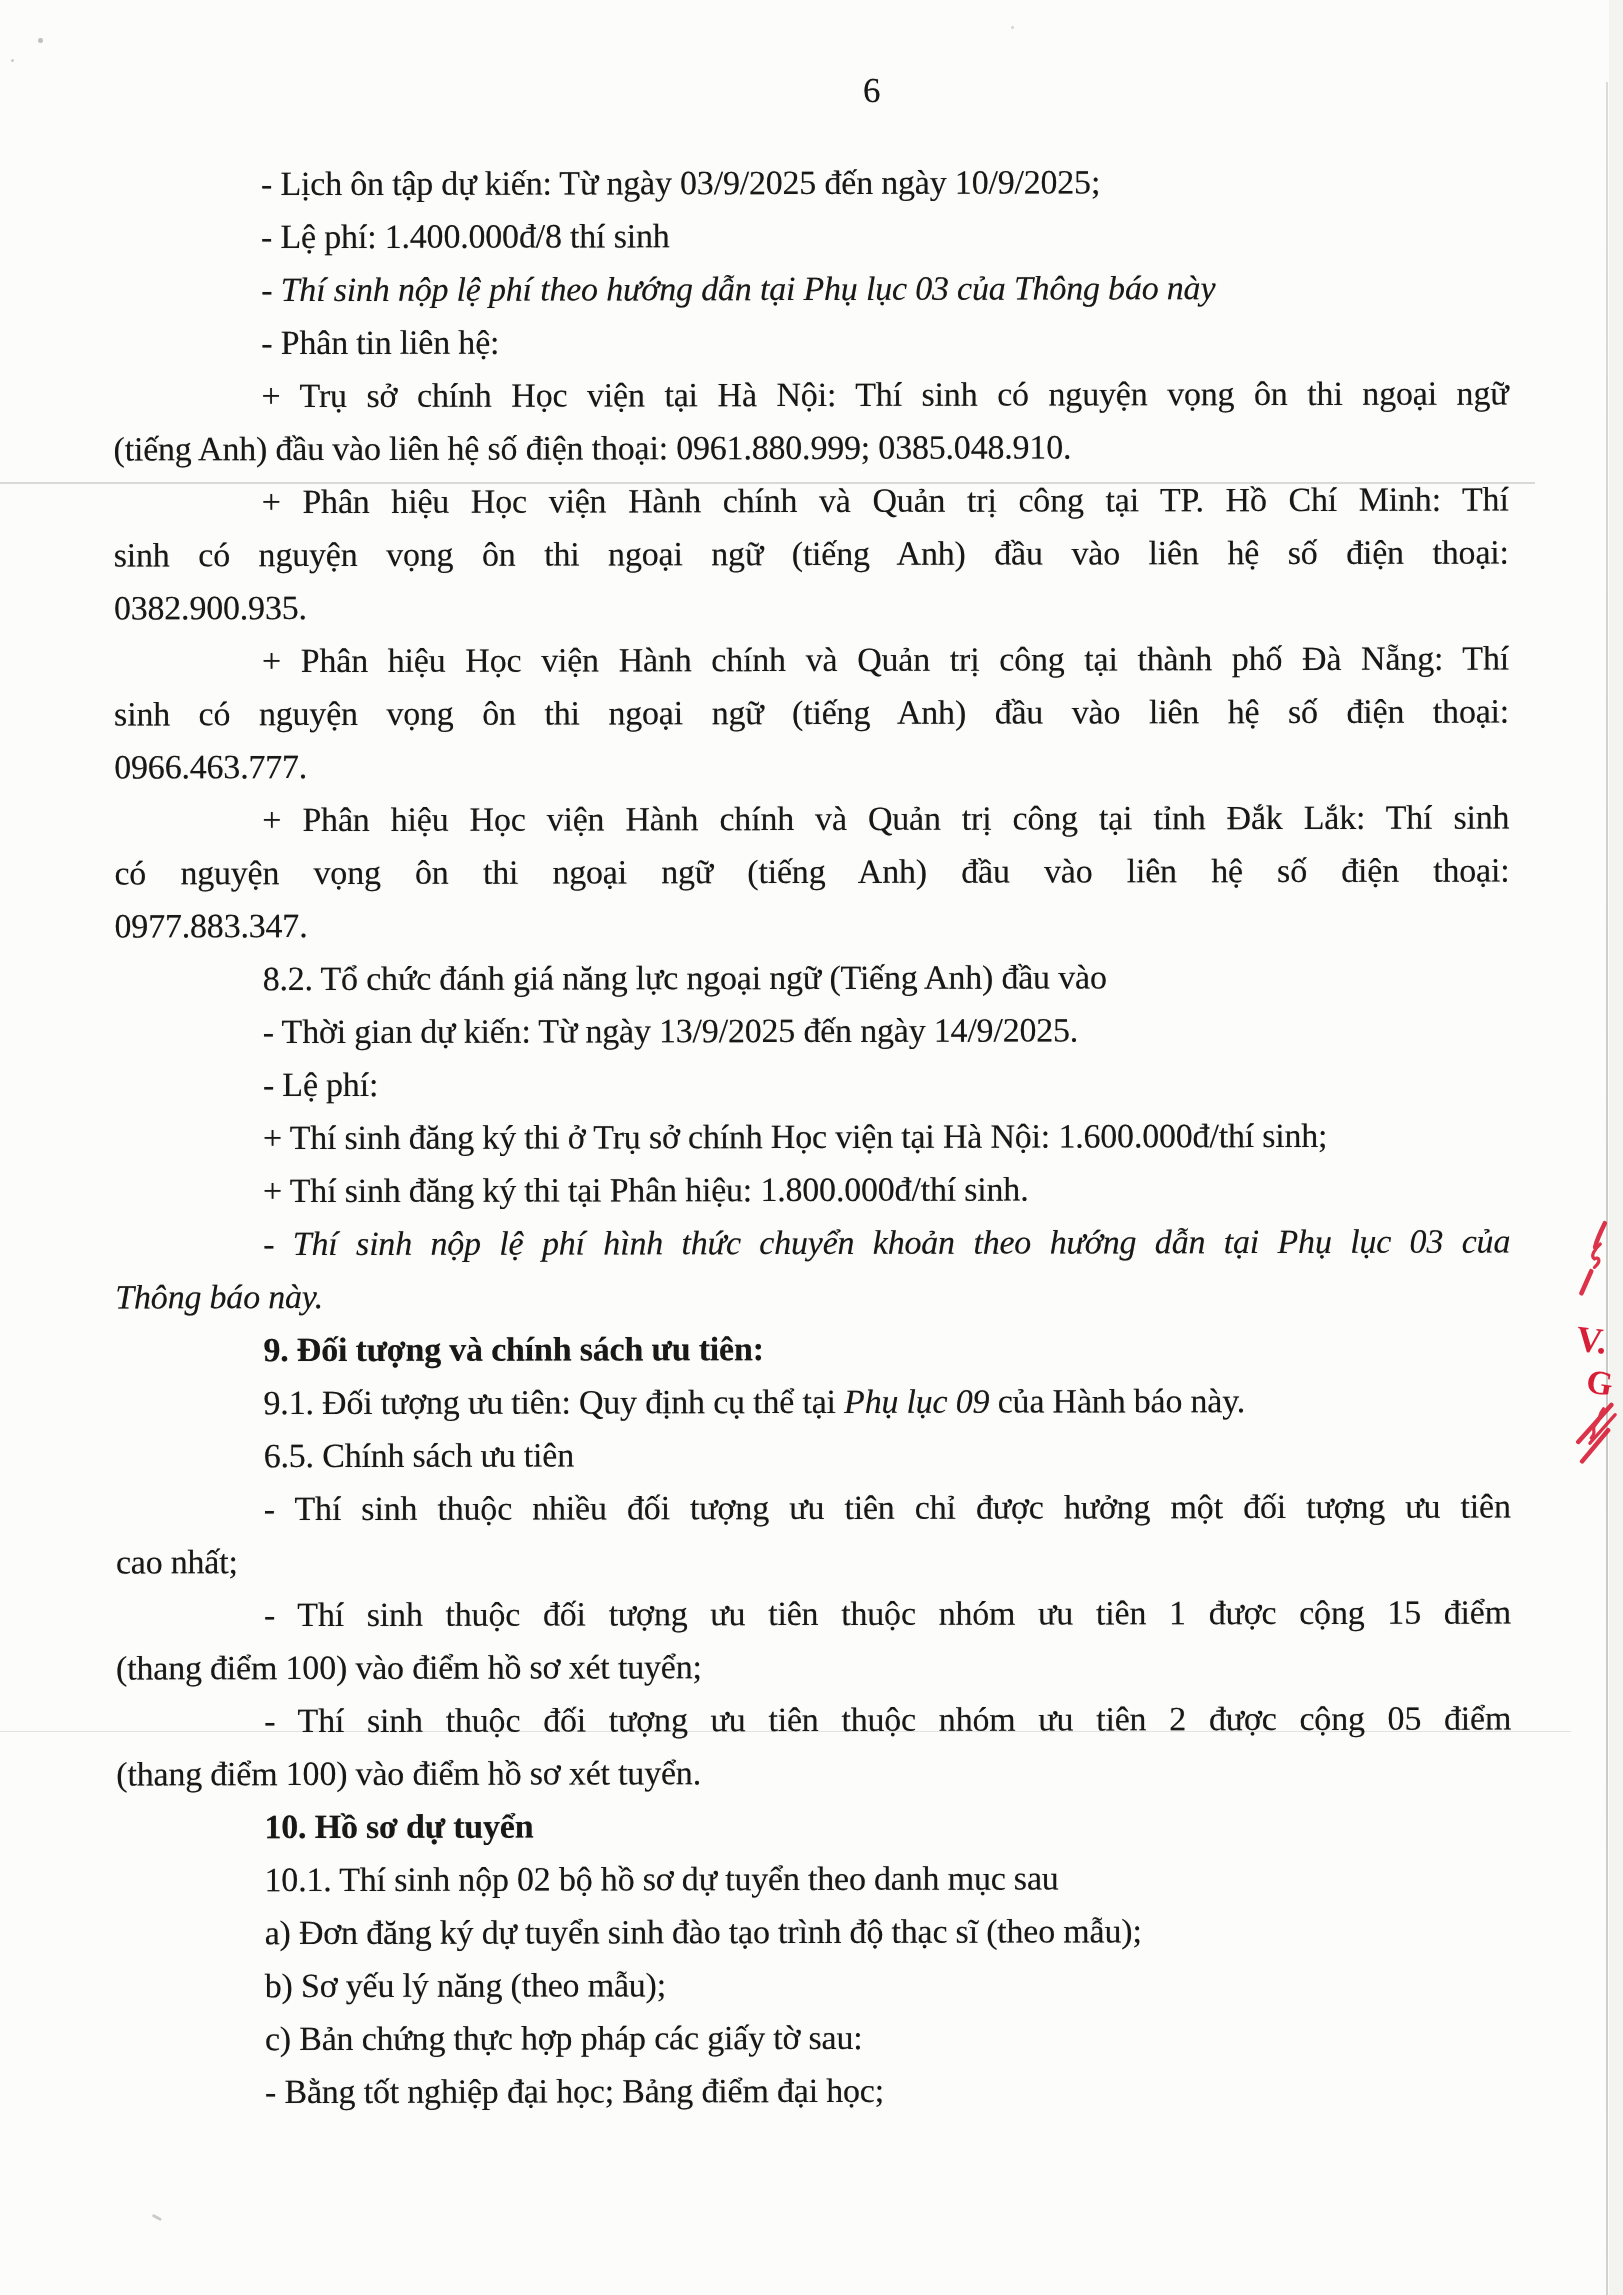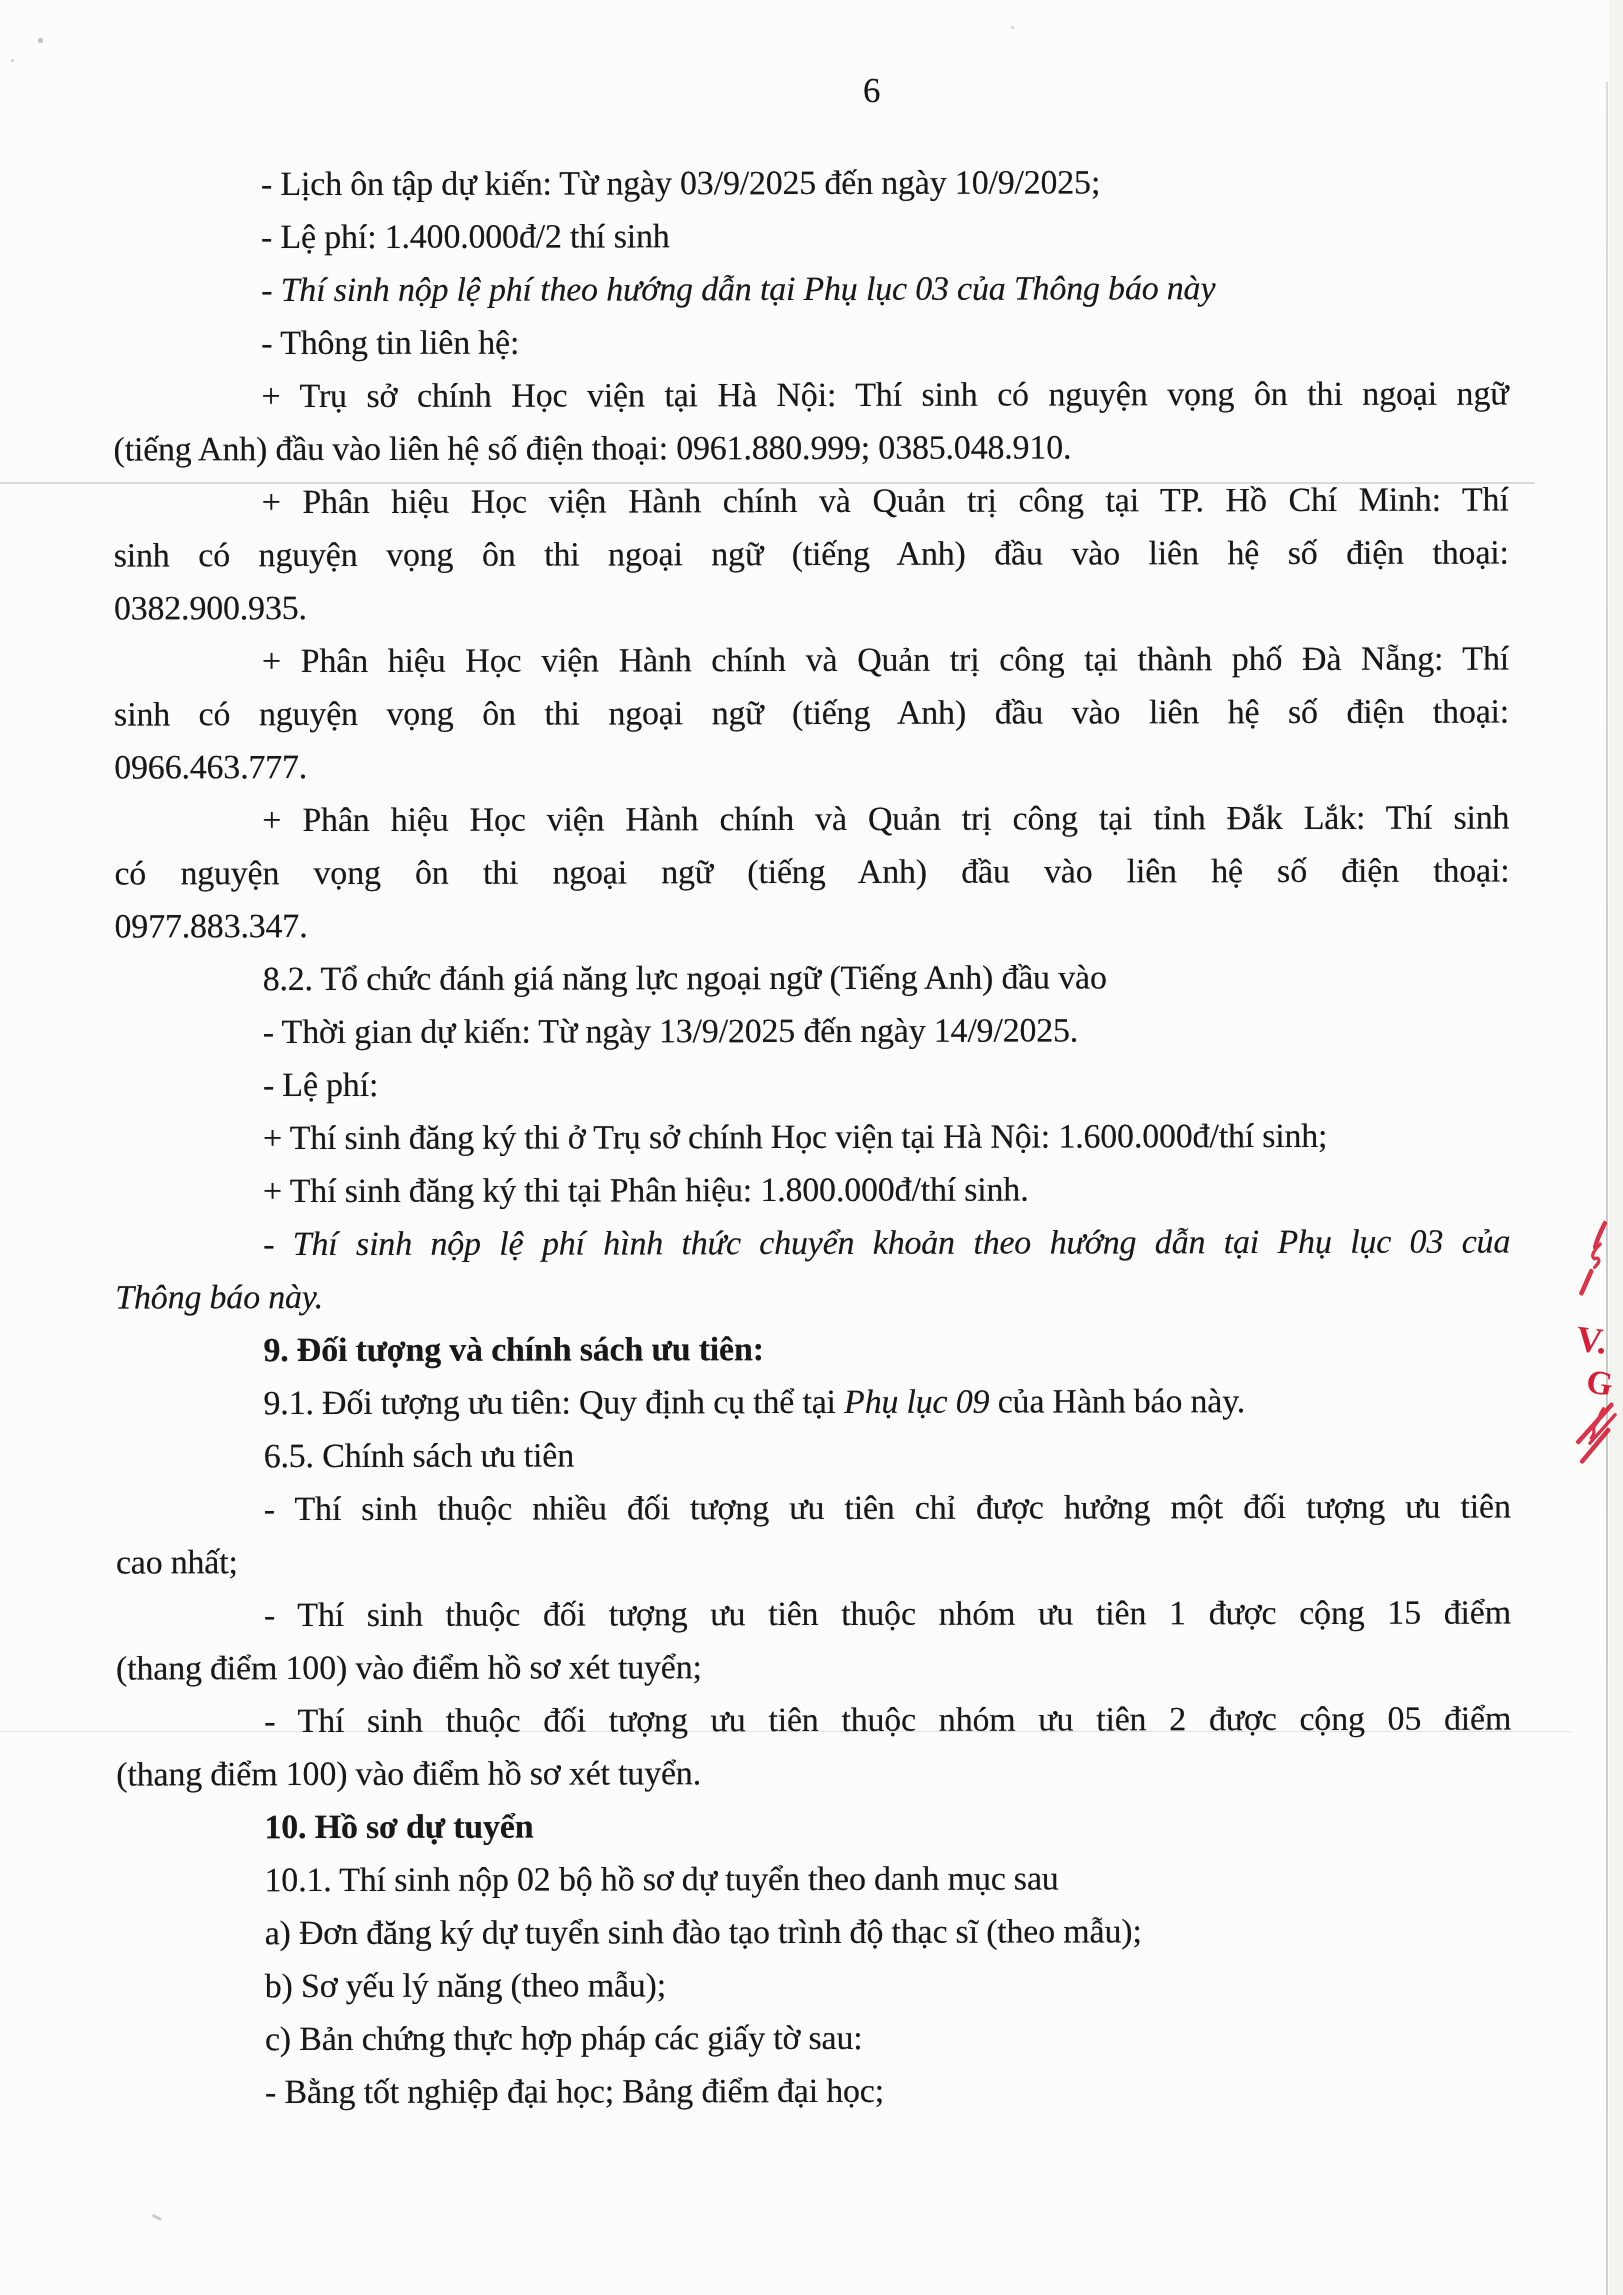--- a/index.html
+++ b/index.html
@@ -54,23 +54,23 @@
   <div class="hline2"></div>
   <div class="speck sp1"></div>
   <div class="speck sp2"></div>
   <div class="speck sp3"></div>
   <div class="dash-bottom"></div>
 
   <div class="tilt">
     <div class="page-number">6</div>
     <div class="body-lines" id="body-lines">
         <div class="line indent"><span>- Lịch ôn tập dự kiến: Từ ngày 03/9/2025 đến ngày 10/9/2025;</span></div>
-        <div class="line indent"><span>- Lệ phí: 1.400.000đ/2 thí sinh</span></div>
+        <div class="line indent"><span>- Lệ phí: 1.400.000đ/8 thí sinh</span></div>
         <div class="line indent"><span class="it">- Thí sinh nộp lệ phí theo hướng dẫn tại Phụ lục 03 của Thông báo này</span></div>
-        <div class="line indent"><span>- Thông tin liên hệ:</span></div>
+        <div class="line indent"><span>- Phân tin liên hệ:</span></div>
         <div class="line indent justify"><span>+ Trụ sở chính Học viện tại Hà Nội: Thí sinh có nguyện vọng ôn thi ngoại ngữ</span></div>
         <div class="line"><span>(tiếng Anh) đầu vào liên hệ số điện thoại: 0961.880.999; 0385.048.910.</span></div>
         <div class="line indent justify"><span>+ Phân hiệu Học viện Hành chính và Quản trị công tại TP. Hồ Chí Minh: Thí</span></div>
         <div class="line justify"><span>sinh có nguyện vọng ôn thi ngoại ngữ (tiếng Anh) đầu vào liên hệ số điện thoại:</span></div>
         <div class="line"><span>0382.900.935.</span></div>
         <div class="line indent justify"><span>+ Phân hiệu Học viện Hành chính và Quản trị công tại thành phố Đà Nẵng: Thí</span></div>
         <div class="line justify"><span>sinh có nguyện vọng ôn thi ngoại ngữ (tiếng Anh) đầu vào liên hệ số điện thoại:</span></div>
         <div class="line"><span>0966.463.777.</span></div>
         <div class="line indent justify"><span>+ Phân hiệu Học viện Hành chính và Quản trị công tại tỉnh Đắk Lắk: Thí sinh</span></div>
         <div class="line justify"><span>có nguyện vọng ôn thi ngoại ngữ (tiếng Anh) đầu vào liên hệ số điện thoại:</span></div>

